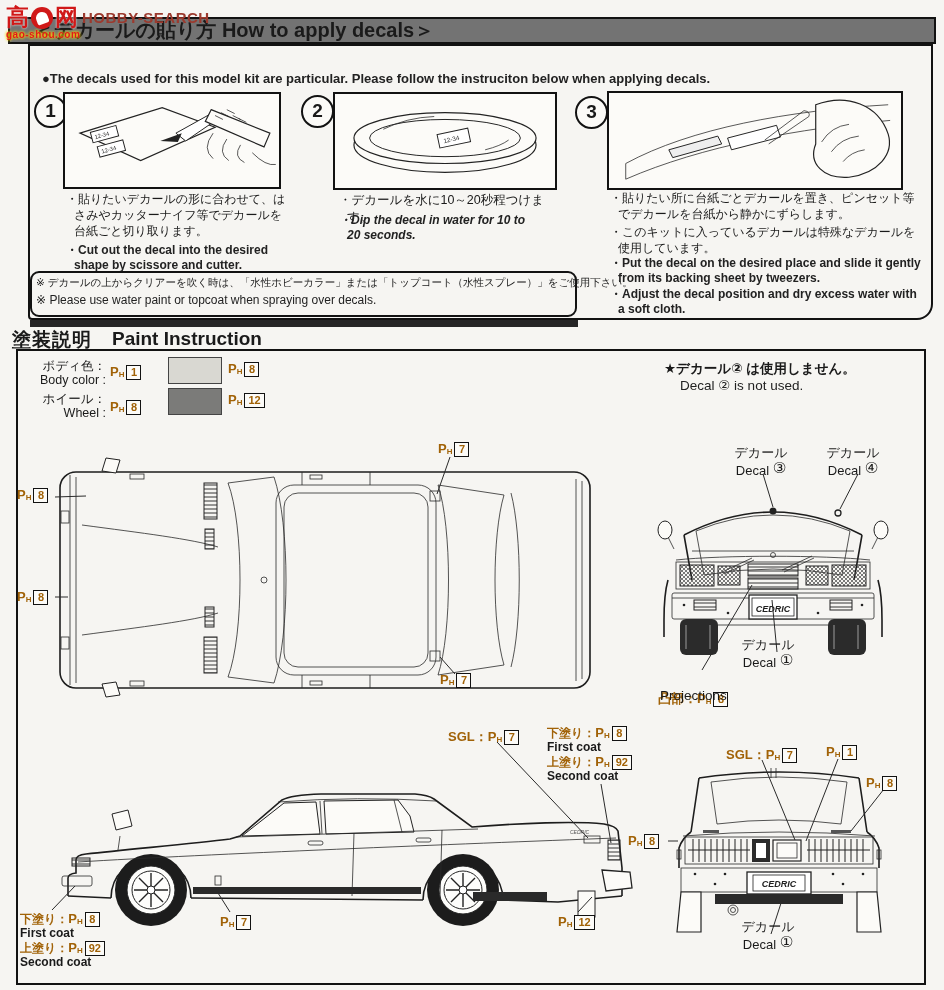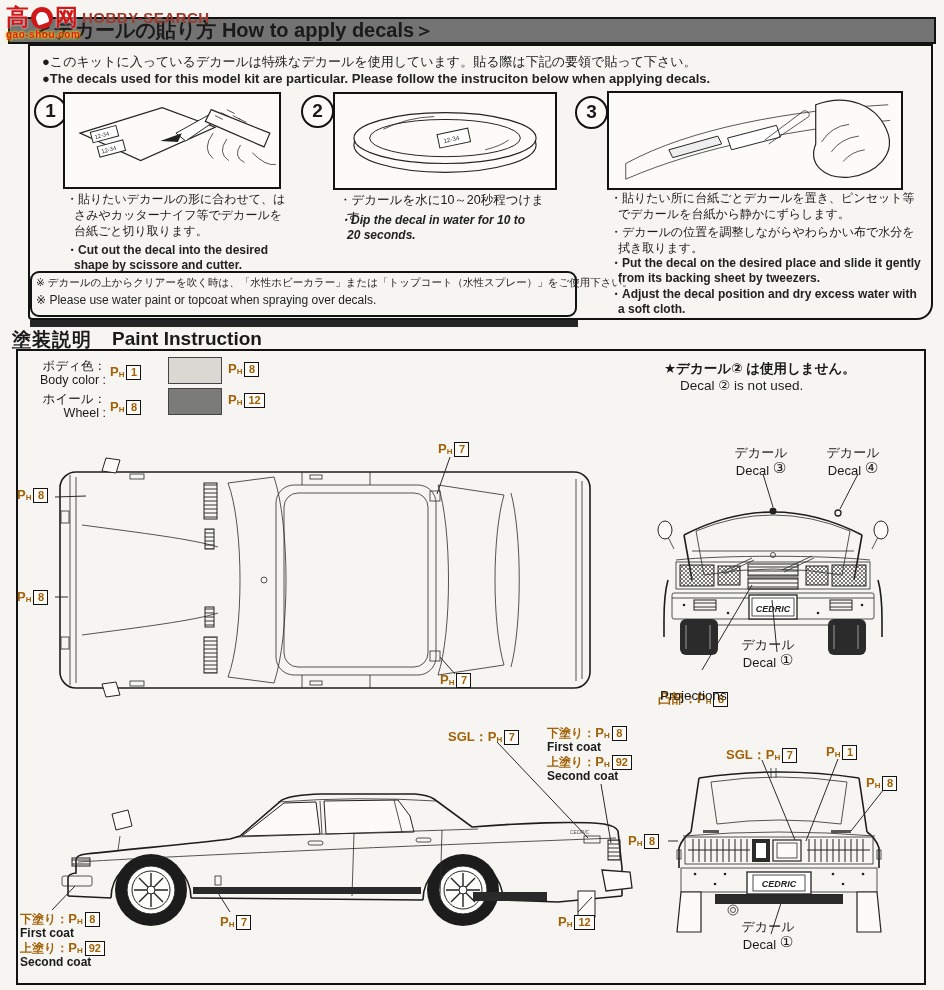--- a/index.html
+++ b/index.html
@@ -61,21 +61,20 @@
       <span class="wm-circle"></span>
       <span class="wm-cn">网</span>
       <span class="wm-brand">HOBBY-SEARCH</span>
     </div>
     <div class="wm-site">gao-shou.com</div>
   </div>
 
   <div class="abs hdr" style="left:8px;top:17px;width:900px;">＜デカールの貼り方 How to apply decals＞</div>
 
   <div class="abs box2" style="left:28px;top:44px;width:901px;height:272px;border-radius:0 0 16px 4px;"></div>
-  <div class="abs jp" style="left:42px;top:53px;width:880px;font-size:13px;">●このキットに入っているデカールは特殊なデカールを使用しています。貼る際は下記の要領で貼って下さい。</div>
   <div class="abs en" style="left:42px;top:71px;width:880px;font-size:13px;">●The decals used for this model kit are particular. Please follow the instruciton below when applying decals.</div>
 
   <div class="abs stepnum" style="left:34px;top:95px;">1</div>
   <div class="abs imgbox" style="left:63px;top:92px;width:214px;height:93px;">
     <svg width="214" height="93" viewBox="0 0 216 95">
       <polygon points="14,40 98,14 152,34 76,68" class="fillw" stroke="#222" stroke-width="1.2"></polygon>
       <g transform="rotate(-15 45 42)">
         <rect x="26" y="34" width="27" height="11" fill="#fff" stroke="#222"></rect>
         <rect x="29" y="50" width="27" height="11" fill="#fff" stroke="#222"></rect>
         <text x="29" y="42" font-size="6" fill="#333">12-34</text>
@@ -115,21 +114,21 @@
       <path d="M14,88 C92,54 192,36 284,28" class="thin" stroke-width="1.3"></path>
       <path d="M14,72 L14,88" class="thin" stroke-width="1.3"></path>
       <polygon points="58,58 108,44 112,52 62,66" fill="#eee" stroke="#222"></polygon>
       <polygon points="118,46 168,33 172,45 122,58" fill="#fff" stroke="#222"></polygon>
       <path d="M196,18 L156,48 M201,24 L160,52 M196,18 q7,1 5,6" class="thin" stroke-width="1.3"></path>
       <path d="M208,12 C240,0 272,12 282,42 C288,62 272,82 242,86 C216,88 200,72 208,52 Z" class="fillw" stroke="#222" stroke-width="1.2"></path>
       <path d="M214,50 q10,-16 28,-18 M224,60 q10,-14 28,-16 M236,70 q8,-10 22,-12" class="thin"></path>
     </svg>
   </div>
   <div class="abs jp hang" style="left:610px;top:191px;width:304px;font-size:12px;">・貼りたい所に台紙ごとデカールを置き、ピンセット等でデカールを台紙から静かにずらします。</div>
-  <div class="abs jp hang" style="left:610px;top:225px;width:304px;font-size:12px;">・デカールの位置を調整しながらやわらかい布で水分を拭き取ります。</div>
+  <div class="abs jp hang" style="left:610px;top:225px;width:304px;font-size:12px;">・このキットに入っているデカールは特殊なデカールを使用しています。</div>
   <div class="abs en hang" style="left:610px;top:256px;width:308px;font-size:12px;">・Put the decal on the desired place and slide it gently from its backing sheet by tweezers.</div>
   <div class="abs en hang" style="left:610px;top:287px;width:308px;font-size:12px;">・Adjust the decal position and dry excess water with a soft cloth.</div>
 
   <div class="abs notebox" style="left:30px;top:271px;width:543px;height:42px;"></div>
   <div class="abs jp" style="left:36px;top:276px;width:535px;font-size:10.5px;white-space:nowrap;">※ デカールの上からクリアーを吹く時は、「水性ホビーカラー」または「トップコート（水性スプレー）」をご使用下さい。</div>
   <div class="abs en" style="left:36px;top:293px;width:535px;font-size:12px;font-weight:500;">※ Please use water paint or topcoat when spraying over decals.</div>
 
   <div class="abs thickbar" style="left:30px;top:320px;width:548px;height:7px;"></div>
 
   <div class="abs ph-jp" style="left:12px;top:327px;">塗装説明</div>

